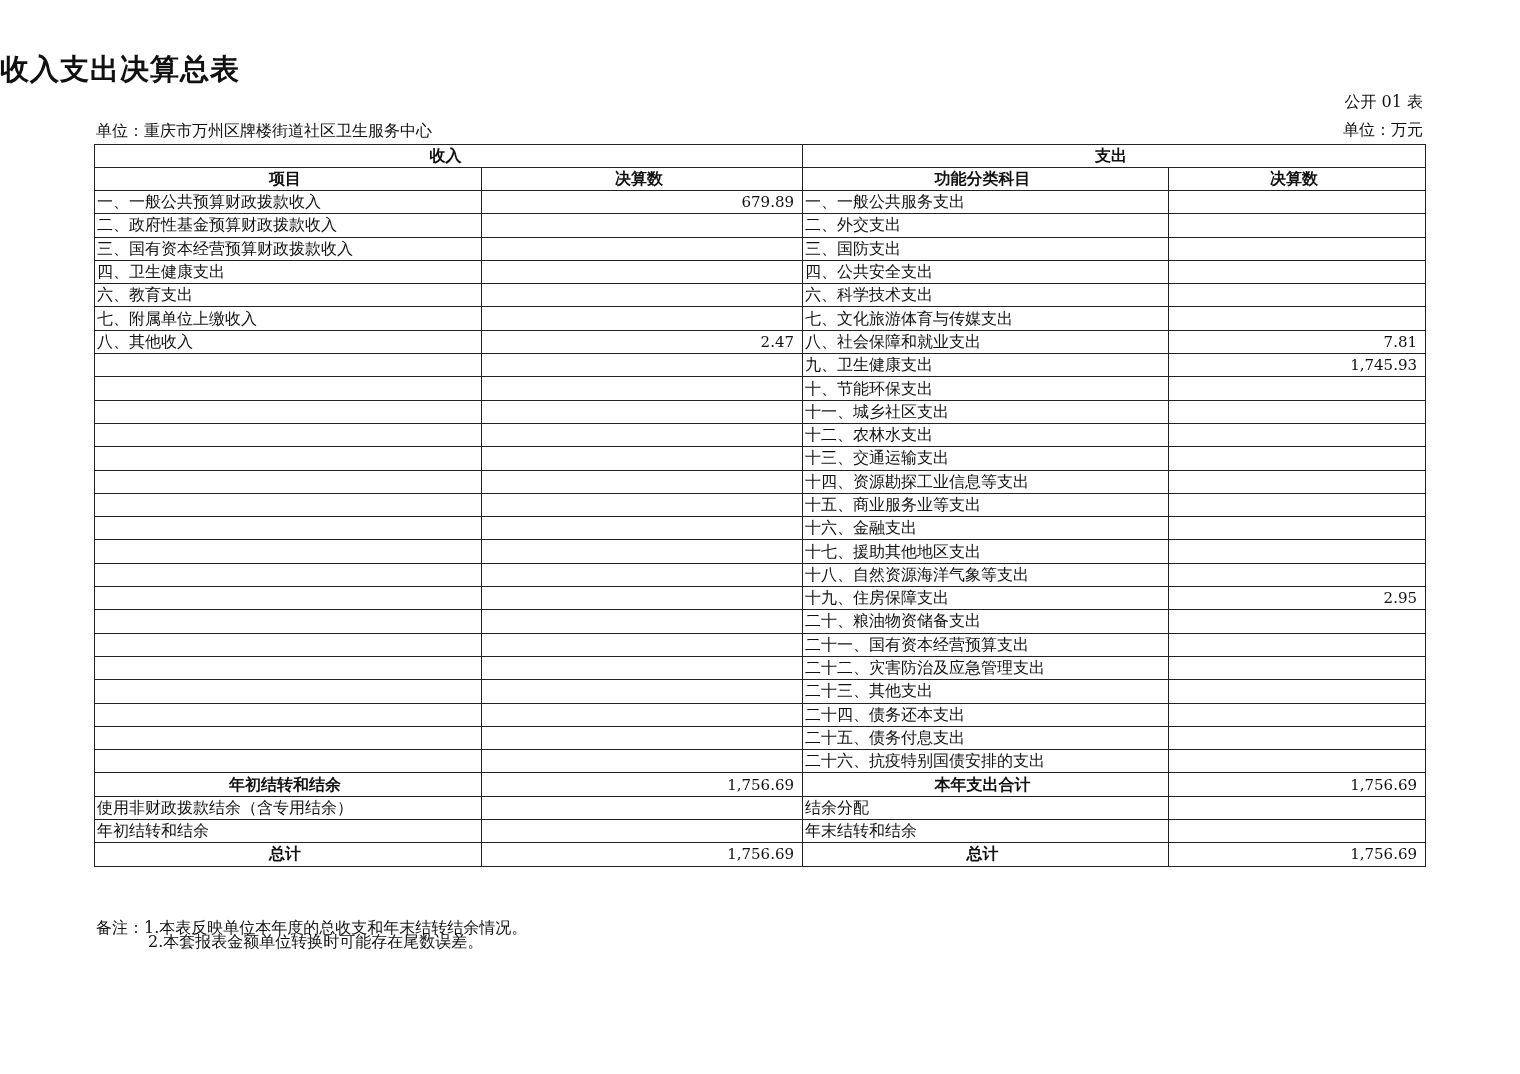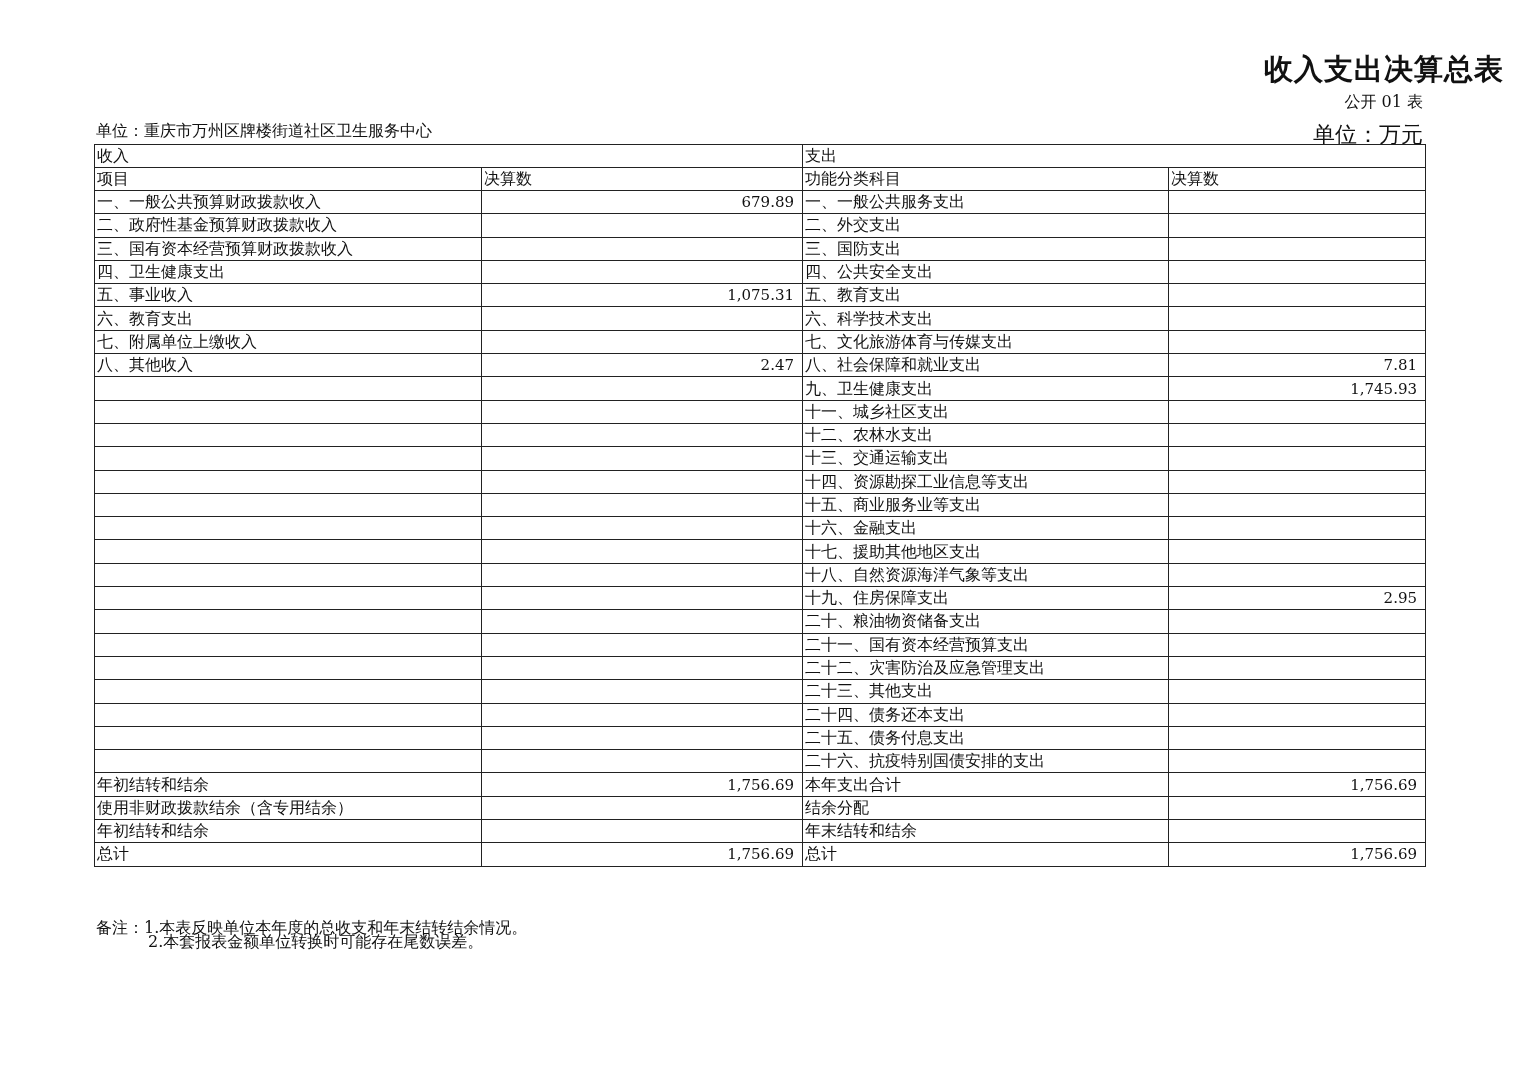--- a/index.html
+++ b/index.html
@@ -3,44 +3,44 @@
   <meta charset="utf-8">
   <style>
     html, body { margin: 0; padding: 0; background: #ffffff; }
     body {
       width: 1520px; height: 1074px; position: relative; overflow: hidden;
       font-family: "DejaVu Serif", "Liberation Serif", serif;
       color: #111111;
     }
     .title {
       position: absolute; left: 0; width: 1504px; top: 50px;
-      text-align: right; font-size: 29px; font-weight: bold;
+      text-align: left; font-size: 29px; font-weight: bold;
       font-family: "DejaVu Sans", "Liberation Sans", sans-serif;
       letter-spacing: 1px;
     }
     .form-no {
       position: absolute; right: 97px; top: 92px; font-size: 16px;
     }
     .unit-left {
       position: absolute; left: 96px; top: 121px; font-size: 16px;
     }
     .unit-right {
-      position: absolute; right: 97px; top: 120px; font-size: 22px;
+      position: absolute; right: 97px; top: 120px; font-size: 16px;
     }
     table.budget {
       position: absolute; left: 94px; top: 144px;
       width: 1331px; border-collapse: collapse; table-layout: fixed;
       font-size: 16px;
       font-family: "DejaVu Sans", "Liberation Sans", sans-serif;
     }
     table.budget td {
       border: 1px solid #222222; padding: 0 8px 0 2px;
       height: 22.3px; line-height: 22px; white-space: nowrap; overflow: hidden;
     }
-    table.budget td.hdr { font-weight: normal; height: 22px; }
+    table.budget td.hdr { text-align: center; font-weight: bold; height: 22px; }
     table.budget td.num {
       text-align: right; font-family: "DejaVu Serif", "Liberation Serif", serif;
       font-size: 15px;
     }
     .note {
       position: absolute; font-size: 16px;
     }
     .note1 { left: 96px; top: 918px; }
     .note2 { left: 148px; top: 932px; }
   </style>
@@ -88,26 +88,20 @@
         <td>三、国防支出</td>
         <td class="num"></td>
       </tr>
       <tr>
         <td>四、卫生健康支出</td>
         <td class="num"></td>
         <td>四、公共安全支出</td>
         <td class="num"></td>
       </tr>
       <tr>
-        <td>五、事业收入</td>
-        <td class="num">1,075.31</td>
-        <td>五、教育支出</td>
-        <td class="num"></td>
-      </tr>
-      <tr>
         <td>六、教育支出</td>
         <td class="num"></td>
         <td>六、科学技术支出</td>
         <td class="num"></td>
       </tr>
       <tr>
         <td>七、附属单位上缴收入</td>
         <td class="num"></td>
         <td>七、文化旅游体育与传媒支出</td>
         <td class="num"></td>
@@ -120,20 +114,26 @@
       </tr>
       <tr>
         <td></td>
         <td class="num"></td>
         <td>九、卫生健康支出</td>
         <td class="num">1,745.93</td>
       </tr>
       <tr>
         <td></td>
         <td class="num"></td>
+        <td>十、节能环保支出</td>
+        <td class="num"></td>
+      </tr>
+      <tr>
+        <td></td>
+        <td class="num"></td>
         <td>十一、城乡社区支出</td>
         <td class="num"></td>
       </tr>
       <tr>
         <td></td>
         <td class="num"></td>
         <td>十二、农林水支出</td>
         <td class="num"></td>
       </tr>
       <tr>

